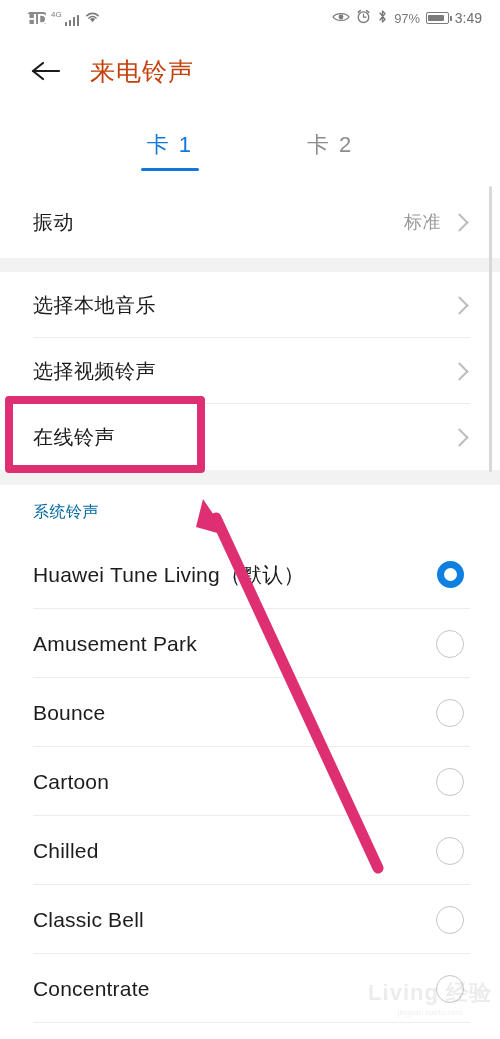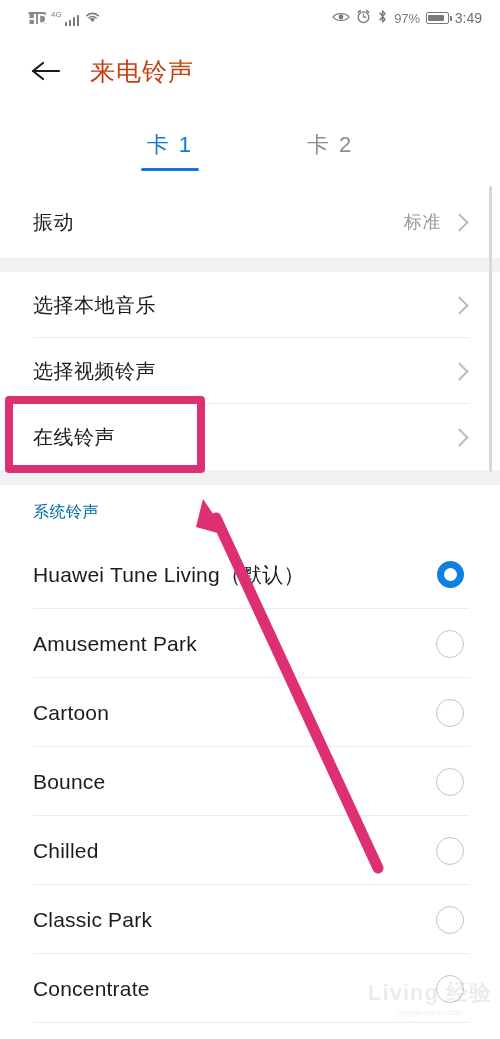--- a/index.html
+++ b/index.html
@@ -381,36 +381,36 @@
       <span class="label">Huawei Tune Living（默认）</span>
       <span class="radio on"></span>
       <span class="divider"></span>
     </div>
     <div class="tone-row">
       <span class="label">Amusement Park</span>
       <span class="radio"></span>
       <span class="divider"></span>
     </div>
     <div class="tone-row">
+      <span class="label">Bounce</span>
+      <span class="radio"></span>
+      <span class="divider"></span>
+    </div>
+    <div class="tone-row">
       <span class="label">Cartoon</span>
       <span class="radio"></span>
       <span class="divider"></span>
     </div>
     <div class="tone-row">
-      <span class="label">Bounce</span>
-      <span class="radio"></span>
-      <span class="divider"></span>
-    </div>
-    <div class="tone-row">
       <span class="label">Chilled</span>
       <span class="radio"></span>
       <span class="divider"></span>
     </div>
     <div class="tone-row">
-      <span class="label">Classic Park</span>
+      <span class="label">Classic Bell</span>
       <span class="radio"></span>
       <span class="divider"></span>
     </div>
     <div class="tone-row">
       <span class="label">Concentrate</span>
       <span class="radio"></span>
       <span class="divider"></span>
     </div>
   </div>
 

